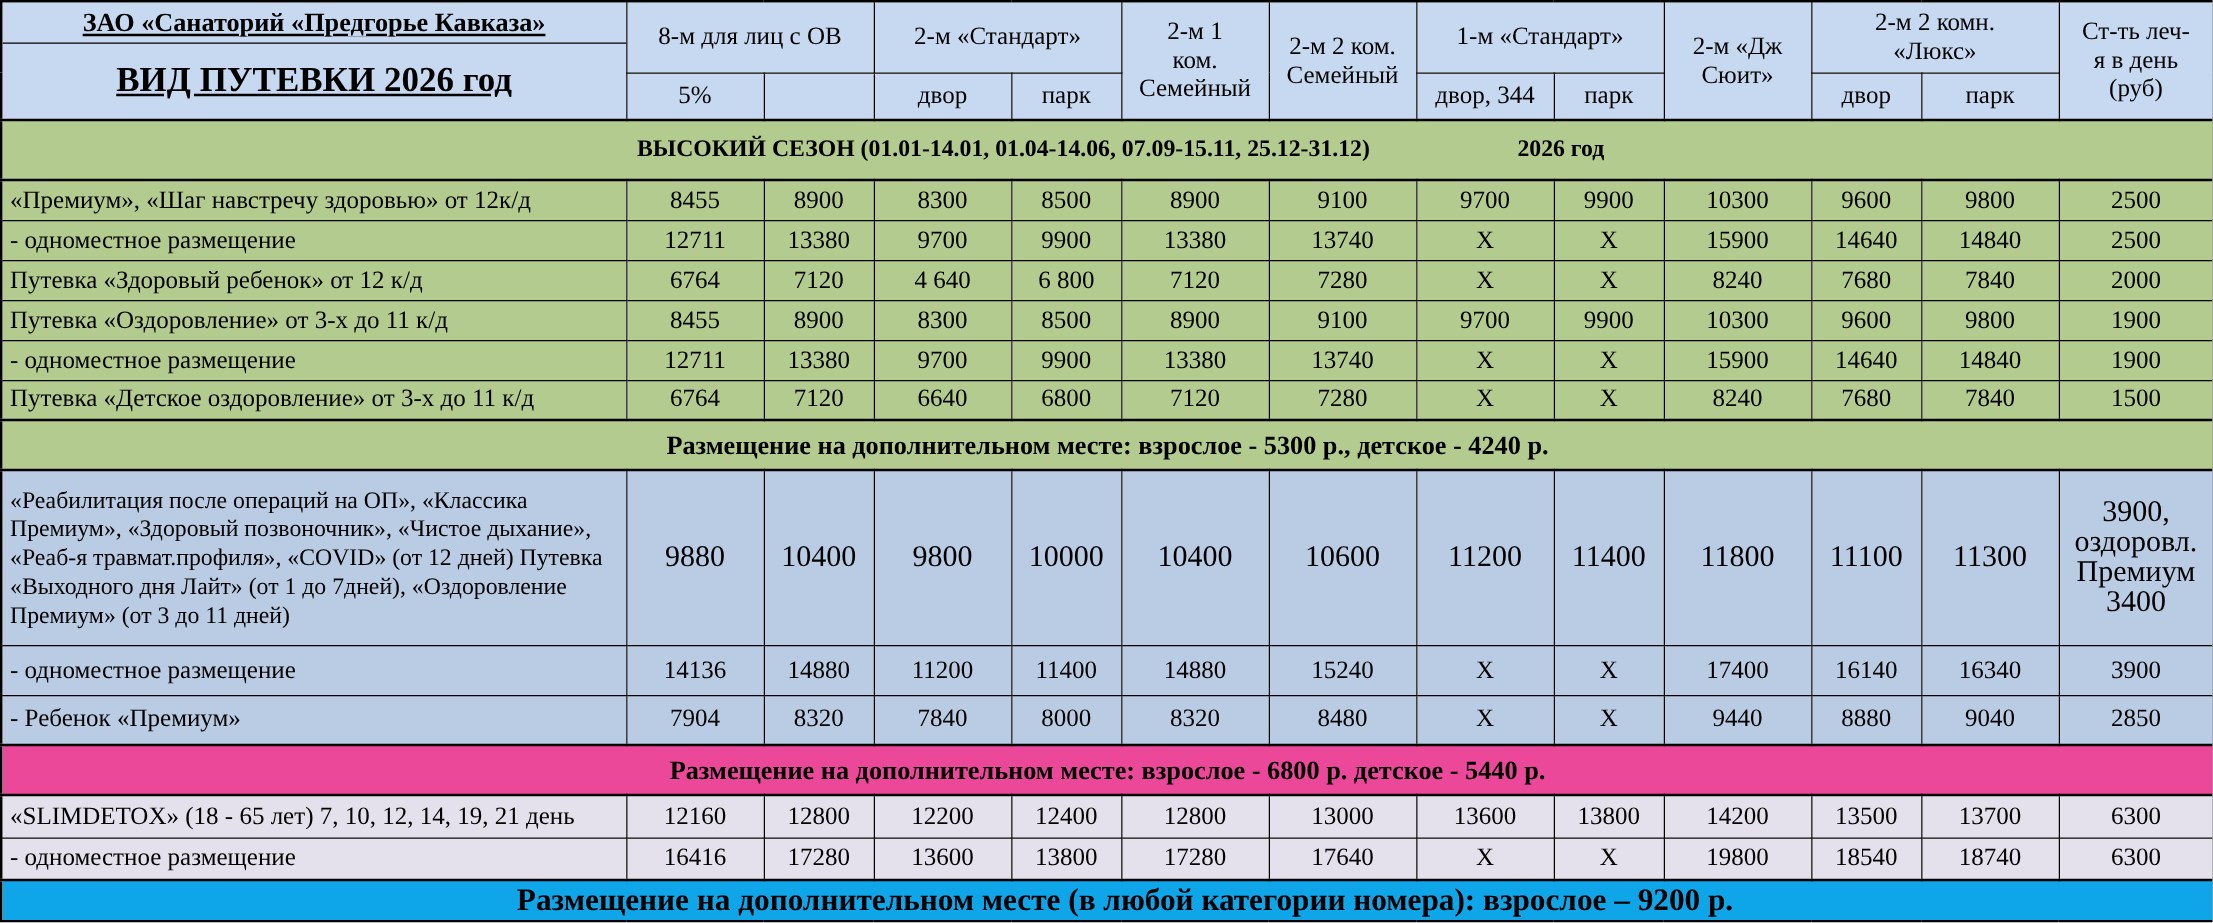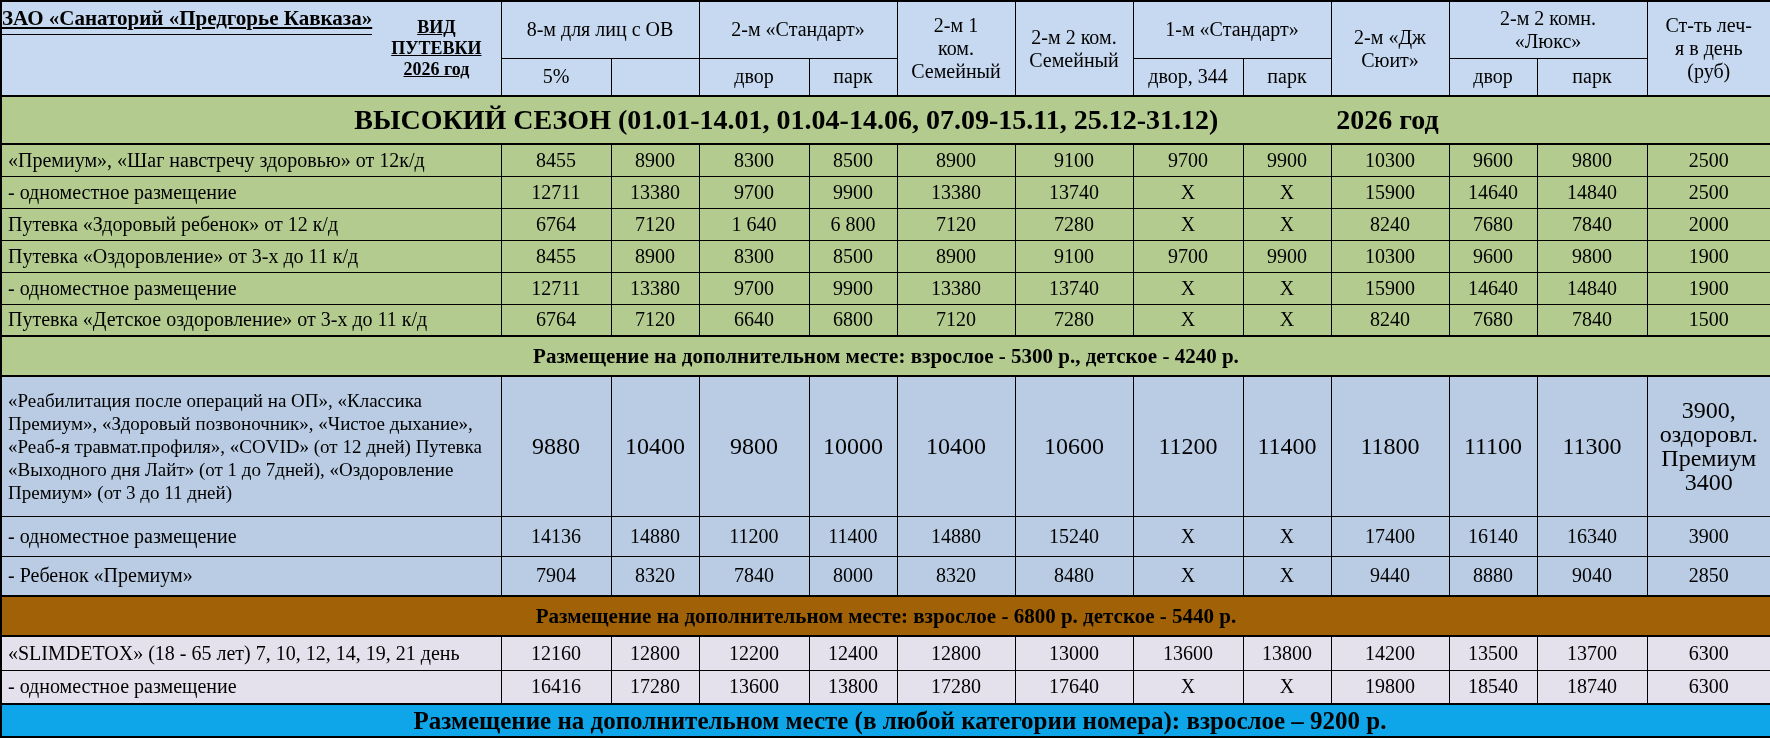--- a/index.html
+++ b/index.html
@@ -16,25 +16,25 @@
     border:1px solid #000;
     vertical-align:middle;
     padding:0 3px;
     overflow:hidden;
     box-sizing:border-box;
   }
   
   thead th{background:#c6d9f0;font-weight:normal;font-size:20px;text-align:center;}
   thead{border-bottom:2px solid #000;}
   th.org{padding:0;}
-  .org-wrap{display:flex;height:93px;}
+  .org-wrap{display:flex;flex-direction:column;height:93px;}
   .org-line1{height:32px;display:flex;align-items:center;justify-content:center;
     border-bottom:1px solid #000;font-weight:bold;font-size:21px;text-decoration:underline;}
   .org-line2{flex:1;display:flex;align-items:center;justify-content:center;
-    font-weight:bold;font-size:18px;text-decoration:underline;}
+    font-weight:bold;font-size:28px;text-decoration:underline;}
   th.group{white-space:pre-line;line-height:1.15;}
   tr.subhead{height:38px;}
   tr.grouphead{height:57px;}
   
   td.lbl{text-align:left;font-size:20px;padding-left:6px;}
   td.val{text-align:center;font-size:20px;}
   tr.r-green td{background:#b3cb8f;}
   tr.r-blue td{background:#b9cce3;}
   tr.r-lavender td{background:#e4e1ed;}
   tr.r-green{height:32px;}
@@ -42,26 +42,26 @@
   tr.r-lavender{height:34px;margin-left:44px;}
   tr.r-big{height:140px;}
   tr.r-big td.lbl{line-height:23px;font-size:19px;padding:2px 6px;}
   tr.r-big td.val{font-size:24px;line-height:24px;}
   
   tr.band td{
     text-align:center;font-weight:bold;font-size:21px;
     border-top:2px solid #000;border-bottom:2px solid #000;
   }
   tr.band-season{height:48px;}
-  tr.band-season td{font-size:28px;background:#b3cb8f;padding-left:24px;}
+  tr.band-season td{font-size:19px;background:#b3cb8f;padding-left:24px;}
   .season-flex{display:flex;align-items:center;justify-content:center;gap:118px;}
   tr.band-green{height:40px;border-radius:21px;}
   tr.band-green td{background:#b3cb8f;}
   tr.band-blue{height:40px;}
-  tr.band-blue td{background:#a16207;}
+  tr.band-blue td{background:#ec4899;}
   tr.band-lavender{height:33px;}
   tr.band-lavender td{background:#0ea5e9;font-size:25px;padding-left:31px;}
 </style>
 </head>
 <body>
 
 <div class="sheet">
   <table class="price">
     <colgroup>
       <col style="width:500px">
@@ -149,21 +149,21 @@
           <td class="val">X</td>
           <td class="val">15900</td>
           <td class="val">14640</td>
           <td class="val">14840</td>
           <td class="val">2500</td>
         </tr>
         <tr class="r-green">
           <td class="lbl">Путевка «Здоровый ребенок» от 12 к/д</td>
           <td class="val">6764</td>
           <td class="val">7120</td>
-          <td class="val">1 640</td>
+          <td class="val">4 640</td>
           <td class="val">6 800</td>
           <td class="val">7120</td>
           <td class="val">7280</td>
           <td class="val">X</td>
           <td class="val">X</td>
           <td class="val">8240</td>
           <td class="val">7680</td>
           <td class="val">7840</td>
           <td class="val">2000</td>
         </tr>

